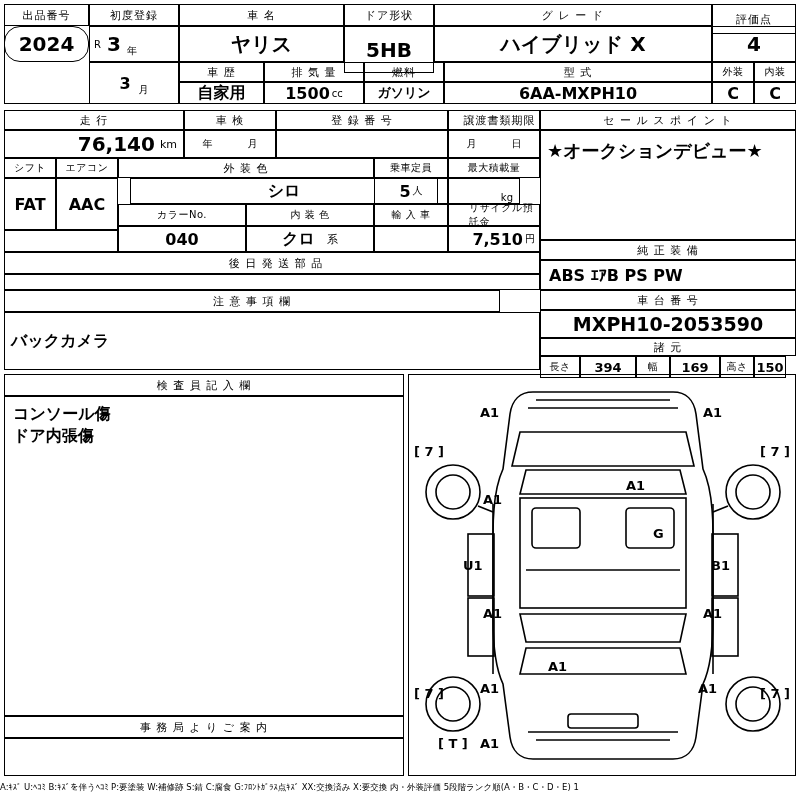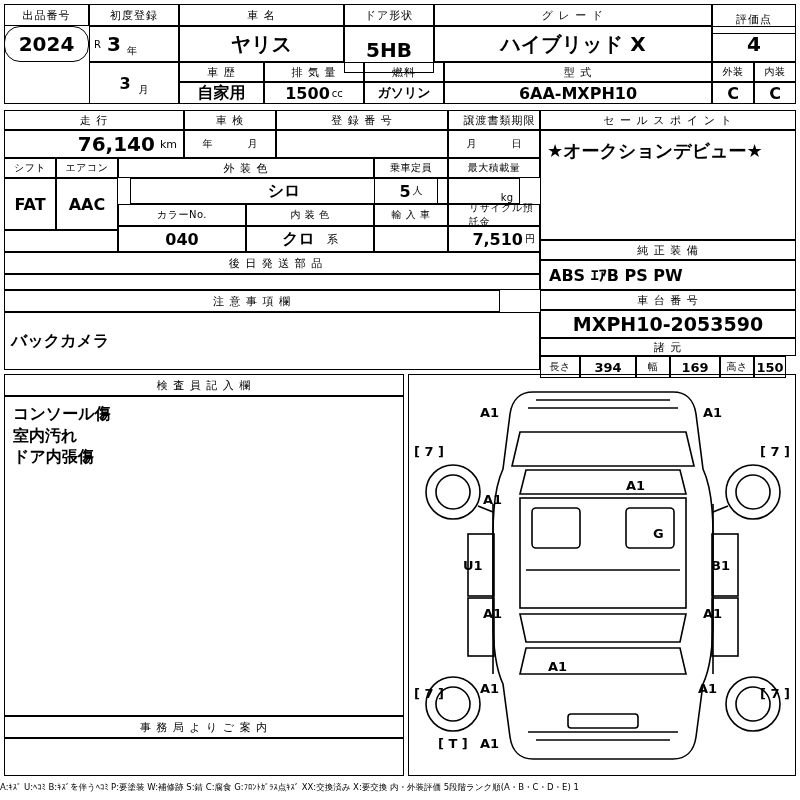--- a/index.html
+++ b/index.html
@@ -169,21 +169,20 @@
   <div class="bx ctr sm" style="left:580px;top:356px;width:56px;height:22px;">394</div>
   <div class="bx ctr sub" style="left:636px;top:356px;width:34px;height:22px;">幅</div>
   <div class="bx ctr sm" style="left:670px;top:356px;width:50px;height:22px;">169</div>
   <div class="bx ctr sub" style="left:720px;top:356px;width:34px;height:22px;">高さ</div>
   <div class="bx ctr sm" style="left:754px;top:356px;width:32px;height:22px;">150</div>
 
   <div class="bx ctr lbl" style="left:4px;top:374px;width:400px;height:22px;">検 査 員 記 入 欄</div>
   <div class="bx" style="left:4px;top:396px;width:400px;height:320px;">
     <div style="padding:6px 8px;">
       <div class="mid" style="line-height:1.35;">コンソール傷</div>
-      <div class="mid" style="line-height:1.35;">室内汚れ</div>
       <div class="mid" style="line-height:1.35;">ドア内張傷</div>
     </div>
   </div>
 
   <div class="bx ctr lbl" style="left:4px;top:716px;width:400px;height:22px;">事 務 局 よ り ご 案 内</div>
   <div class="bx" style="left:4px;top:738px;width:400px;height:38px;"></div>
 
   <div class="bx" style="left:408px;top:374px;width:388px;height:402px;"></div>
 
   <div class="diag">

